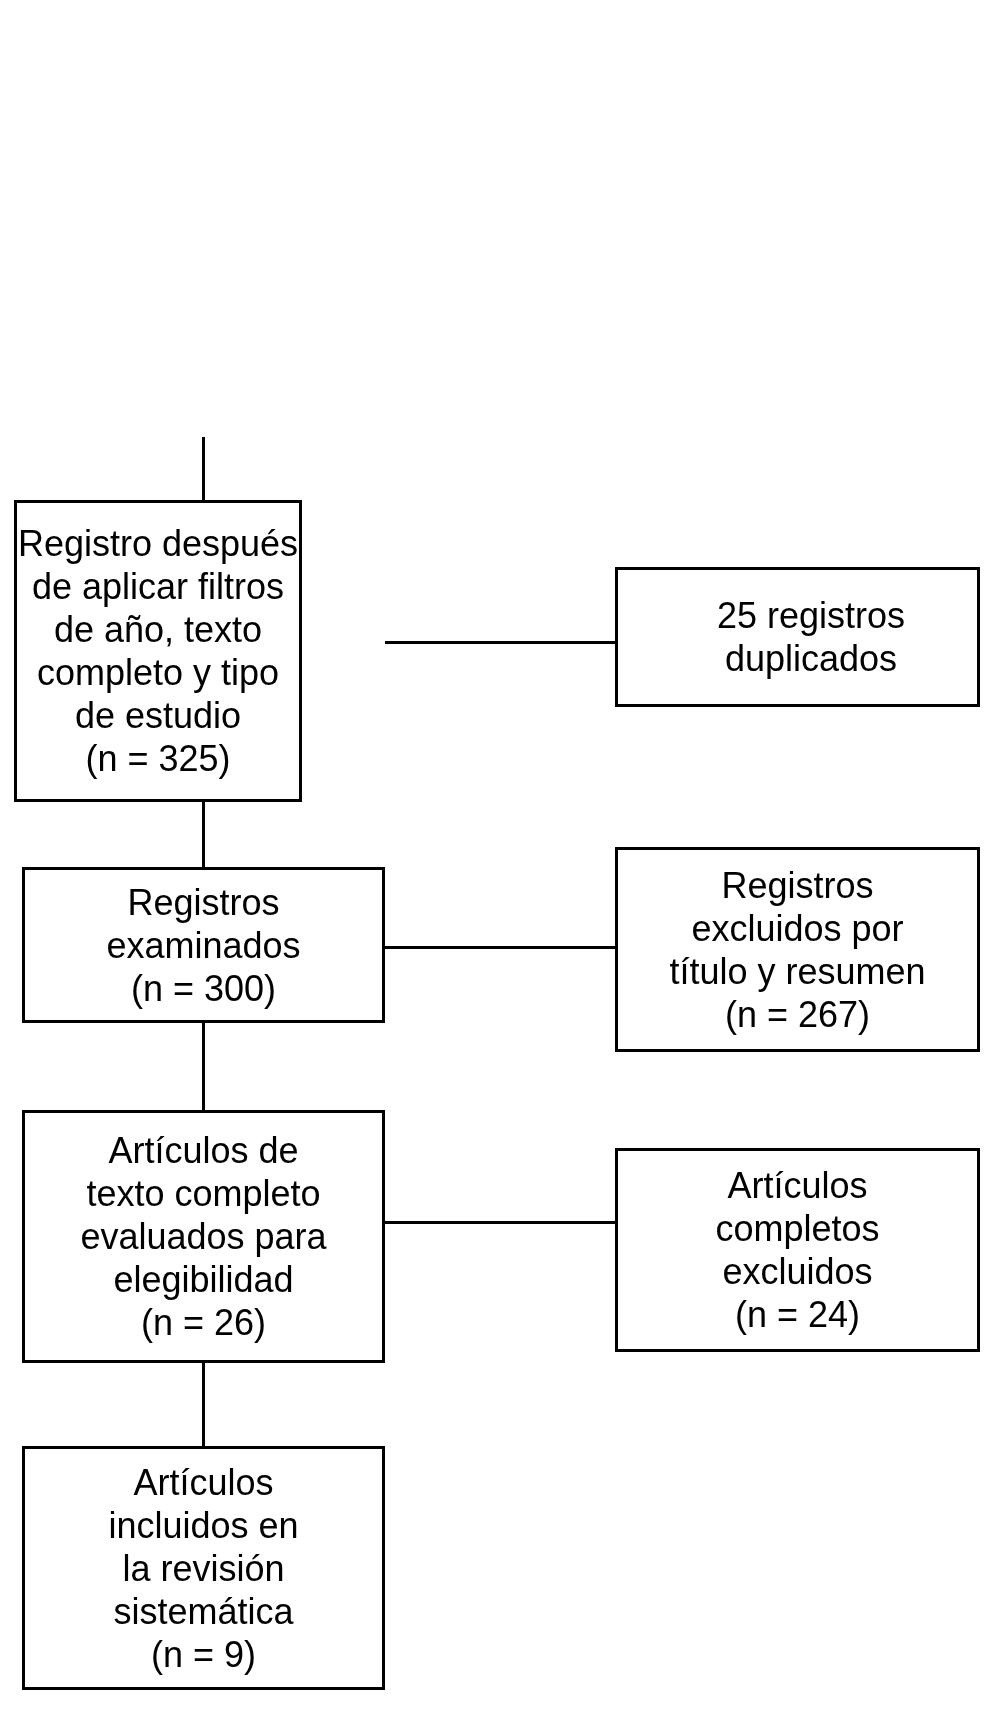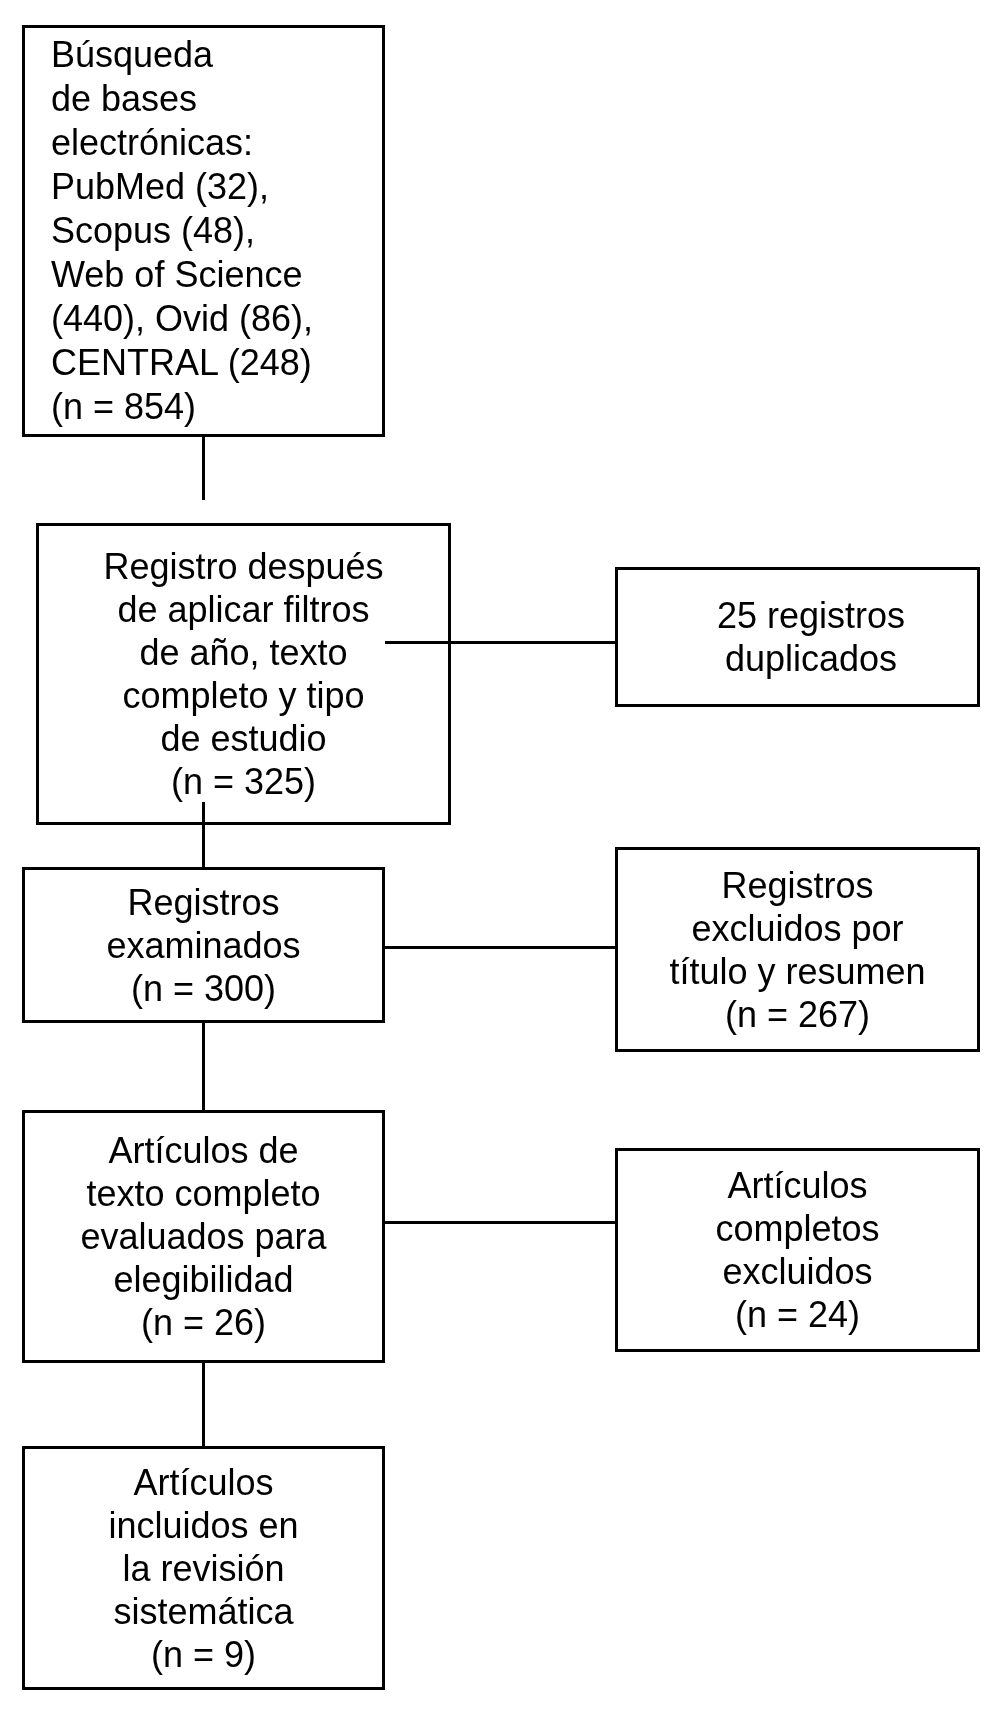--- a/index.html
+++ b/index.html
@@ -30,21 +30,21 @@
   .txt.left {
     text-align: left;
     width: 100%;
     padding-left: 26px;
     line-height: 44px;
   }
   .conn { position: absolute; background: #000000; }
 
   
   #b-search   { left: 22px;  top: 25px;   width: 363px; height: 412px; justify-content: flex-start; }
-  #b-filter   { left: 36px;  top: 500px;  width: 415px; height: 302px; margin-top: 23px; }
+  #b-filter   { left: 14px;  top: 500px;  width: 288px; height: 302px; }
   #b-screen   { left: 22px;  top: 867px;  width: 363px; height: 156px; }
   #b-fulltext { left: 22px;  top: 1110px; width: 363px; height: 253px; }
   #b-included { left: 22px;  top: 1446px; width: 363px; height: 244px; }
 
   
   #s-dup      { left: 615px; top: 567px;  width: 365px; height: 140px; padding-left: 27px; }
   #s-excl1    { left: 615px; top: 847px;  width: 365px; height: 205px; }
   #s-excl2    { left: 615px; top: 1148px; width: 365px; height: 204px; }
 
   
@@ -54,31 +54,20 @@
   #c-v4 { left: 202px; top: 1363px; width: 3px;   height: 83px; }
   #c-h1 { left: 385px; top: 641px;  width: 230px; height: 3px; }
   #c-h2 { left: 385px; top: 946px;  width: 230px; height: 3px; }
   #c-h3 { left: 385px; top: 1221px; width: 230px; height: 3px; }
 </style>
 </head>
 <body>
 
 <div class="canvas">
 
-  <div class="box" id="b-search">
-    <div class="txt left">Búsqueda
-de bases
-electrónicas:
-PubMed (32),
-Scopus (48),
-Web of Science
-(440), Ovid (86),
-CENTRAL (248)
-(n = 854)</div>
-  </div>
 
   <div class="box" id="b-filter">
     <div class="txt">Registro después
 de aplicar filtros
 de año, texto
 completo y tipo
 de estudio
 (n = 325)</div>
   </div>
 

